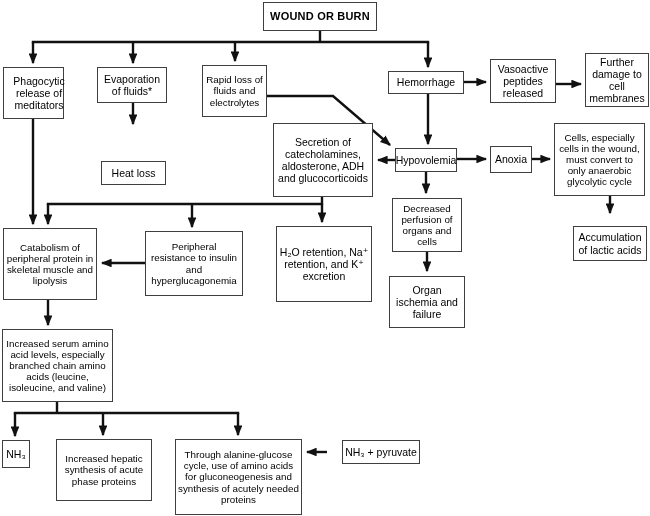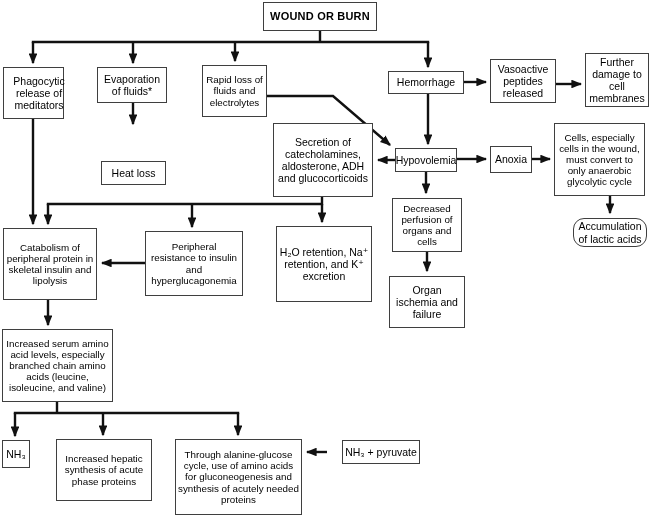--- a/index.html
+++ b/index.html
@@ -93,27 +93,27 @@
   <div class="node" style="left:585px;top:53px;width:64px;height:54px;">Further damage to cell membranes</div>
 
   <div class="node" style="left:273px;top:123px;width:100px;height:74px;">Secretion of catecholamines, aldosterone, ADH and glucocorticoids</div>
 
   <div class="node" style="left:395px;top:148px;width:62px;height:24px;">Hypovolemia</div>
 
   <div class="node" style="left:490px;top:146px;width:42px;height:27px;">Anoxia</div>
 
   <div class="node small" style="left:554px;top:123px;width:91px;height:73px;">Cells, especially cells in the wound, must convert to only anaerobic glycolytic cycle</div>
 
-  <div class="node" style="left:573px;top:218px;width:74px;height:29px;border-radius:11px;">Accumulation of lactic acids</div>
+  <div class="node" style="left:573px;top:226px;width:74px;height:35px;">Accumulation of lactic acids</div>
 
   <div class="node" style="left:389px;top:276px;width:76px;height:52px;">Organ ischemia and failure</div>
 
   <div class="node small" style="left:392px;top:198px;width:70px;height:54px;">Decreased perfusion of organs and cells</div>
 
-  <div class="node small" style="left:3px;top:228px;width:94px;height:72px;">Catabolism of peripheral protein in skeletal insulin and lipolysis</div>
+  <div class="node small" style="left:3px;top:228px;width:94px;height:72px;">Catabolism of peripheral protein in skeletal muscle and lipolysis</div>
 
   <div class="node small" style="left:145px;top:231px;width:98px;height:65px;">Peripheral resistance to insulin and hyperglucagonemia</div>
 
   <div class="node" style="left:276px;top:226px;width:96px;height:76px;">H₂O retention, Na⁺ retention, and K⁺ excretion</div>
 
   <div class="node small" style="left:2px;top:329px;width:111px;height:73px;">Increased serum amino acid levels, especially branched chain amino acids (leucine, isoleucine, and valine)</div>
 
   <div class="node" style="left:2px;top:440px;width:28px;height:28px;">NH₃</div>
 
   <div class="node small" style="left:56px;top:439px;width:96px;height:62px;">Increased hepatic synthesis of acute phase proteins</div>

